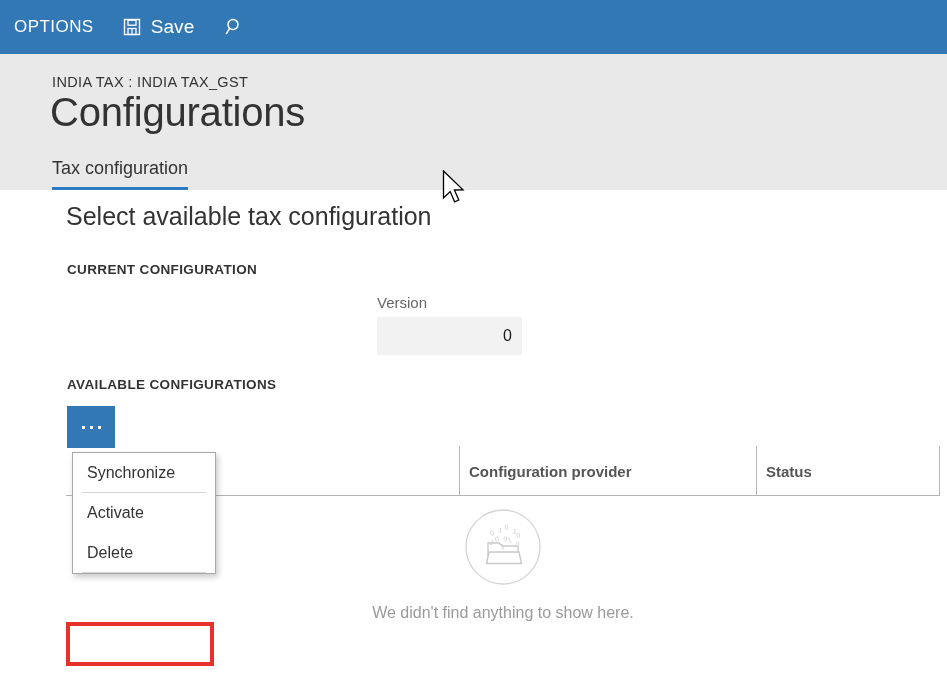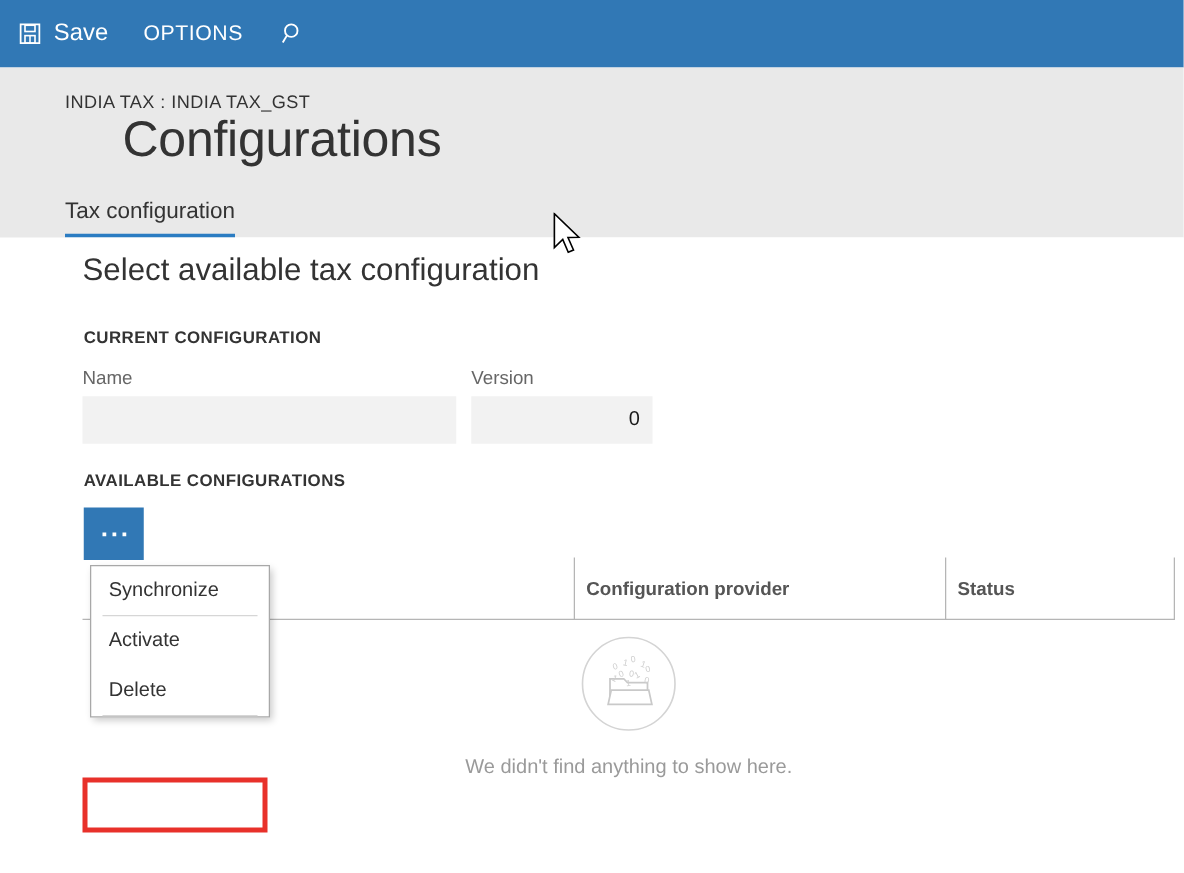--- a/index.html
+++ b/index.html
@@ -66,21 +66,20 @@
     white-space: nowrap;
   }
   #page-title {
     position: absolute;
     left: 50px; top: 36px;
     font-size: 40px;
     font-weight: 300;
     color: #333333;
     letter-spacing: -.2px;
     white-space: nowrap;
-    margin-left: 48px;
   }
   #tabstrip {
     position: absolute;
     left: 52px; top: 104px;
     display: flex;
   }
   .tab {
     position: relative;
     font-size: 18px;
     font-weight: 400;
@@ -271,36 +270,36 @@
     left: 442px; top: 170px;
     z-index: 60;
     pointer-events: none;
   }
 </style>
 </head>
 <body>
 
 <div id="ribbon">
 
+  <div class="ribbon-btn" id="options-button">
+    <span class="options-label">OPTIONS</span>
+  </div>
+
   <div class="ribbon-btn" id="save-button">
     <span class="ico">
       <svg width="20" height="20" viewBox="0 0 20 20">
         <rect x="2.5" y="2.5" width="15" height="15" fill="none" stroke="#ffffff" stroke-width="1.4"></rect>
         <rect x="6" y="3.2" width="8" height="5" fill="none" stroke="#ffffff" stroke-width="1.3"></rect>
         <rect x="6" y="11.5" width="8" height="6" fill="none" stroke="#ffffff" stroke-width="1.3"></rect>
         <line x1="10" y1="11.8" x2="10" y2="17.3" stroke="#ffffff" stroke-width="1.2"></line>
       </svg>
     </span>
     <span class="save-label">Save</span>
   </div>
 
-  <div class="ribbon-btn" id="options-button">
-    <span class="options-label">OPTIONS</span>
-  </div>
-
   <div class="ribbon-btn" id="search-button">
     <span class="ico">
       <svg width="22" height="22" viewBox="0 0 22 22">
         <circle cx="11" cy="8.5" r="5" fill="none" stroke="#ffffff" stroke-width="1.5"></circle>
         <line x1="7.6" y1="12.3" x2="4.2" y2="18" stroke="#ffffff" stroke-width="1.5"></line>
       </svg>
     </span>
   </div>
 
 </div>
@@ -314,24 +313,20 @@
     </div>
   </div>
 </div>
 
 <div id="content-card">
 
   <div id="section-title">Select available tax configuration</div>
 
   <div class="group-label" id="current-config-label">CURRENT CONFIGURATION</div>
 
-  <div class="field" id="name-field">
-    <span class="field-label">Name</span>
-    <input class="field-input" id="name-input" type="text" readonly="" value="" style="">
-  </div>
 
   <div class="field" id="version-field">
     <span class="field-label">Version</span>
     <input class="field-input" id="version-input" type="text" readonly="" value="0" style="">
   </div>
 
   <div class="group-label" id="available-config-label">AVAILABLE CONFIGURATIONS</div>
 
   <button id="ellipsis-button">
     <span class="dots">

